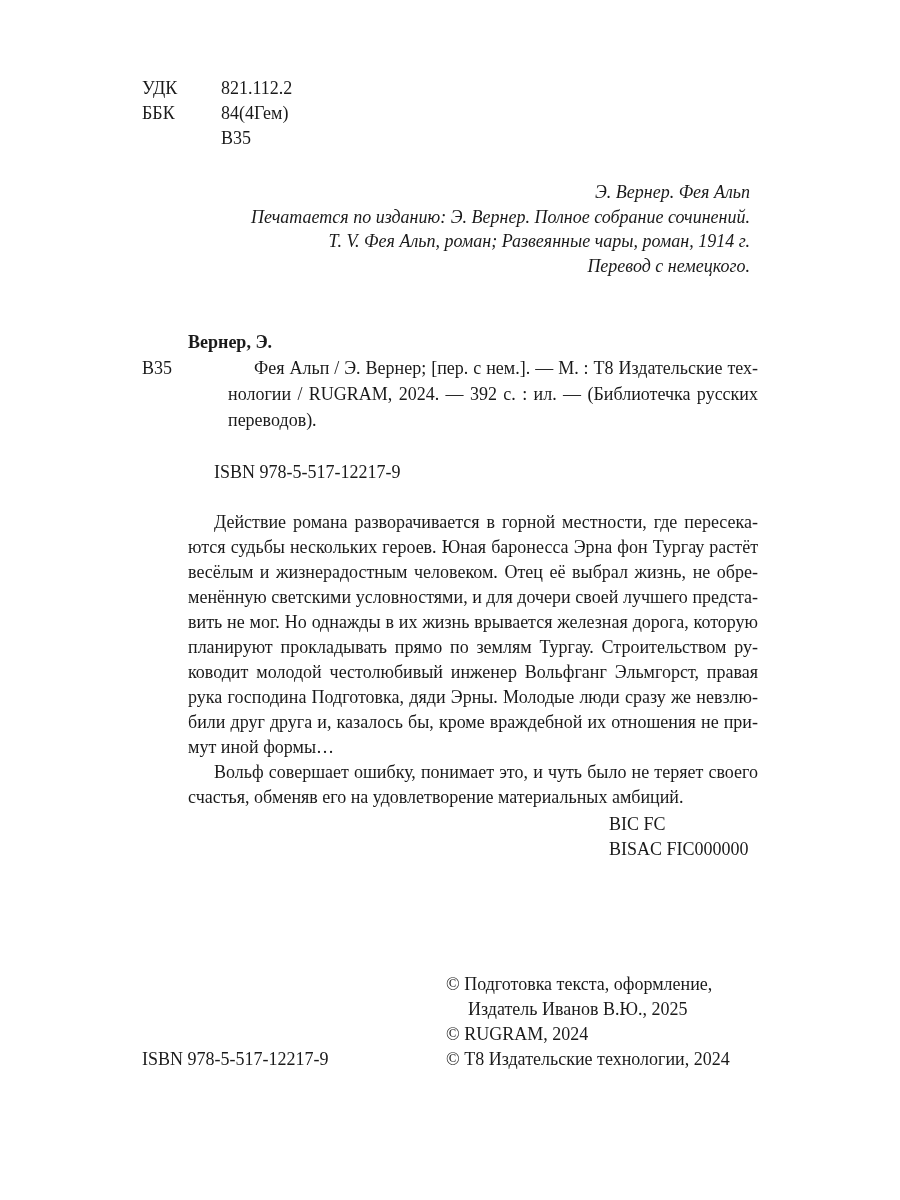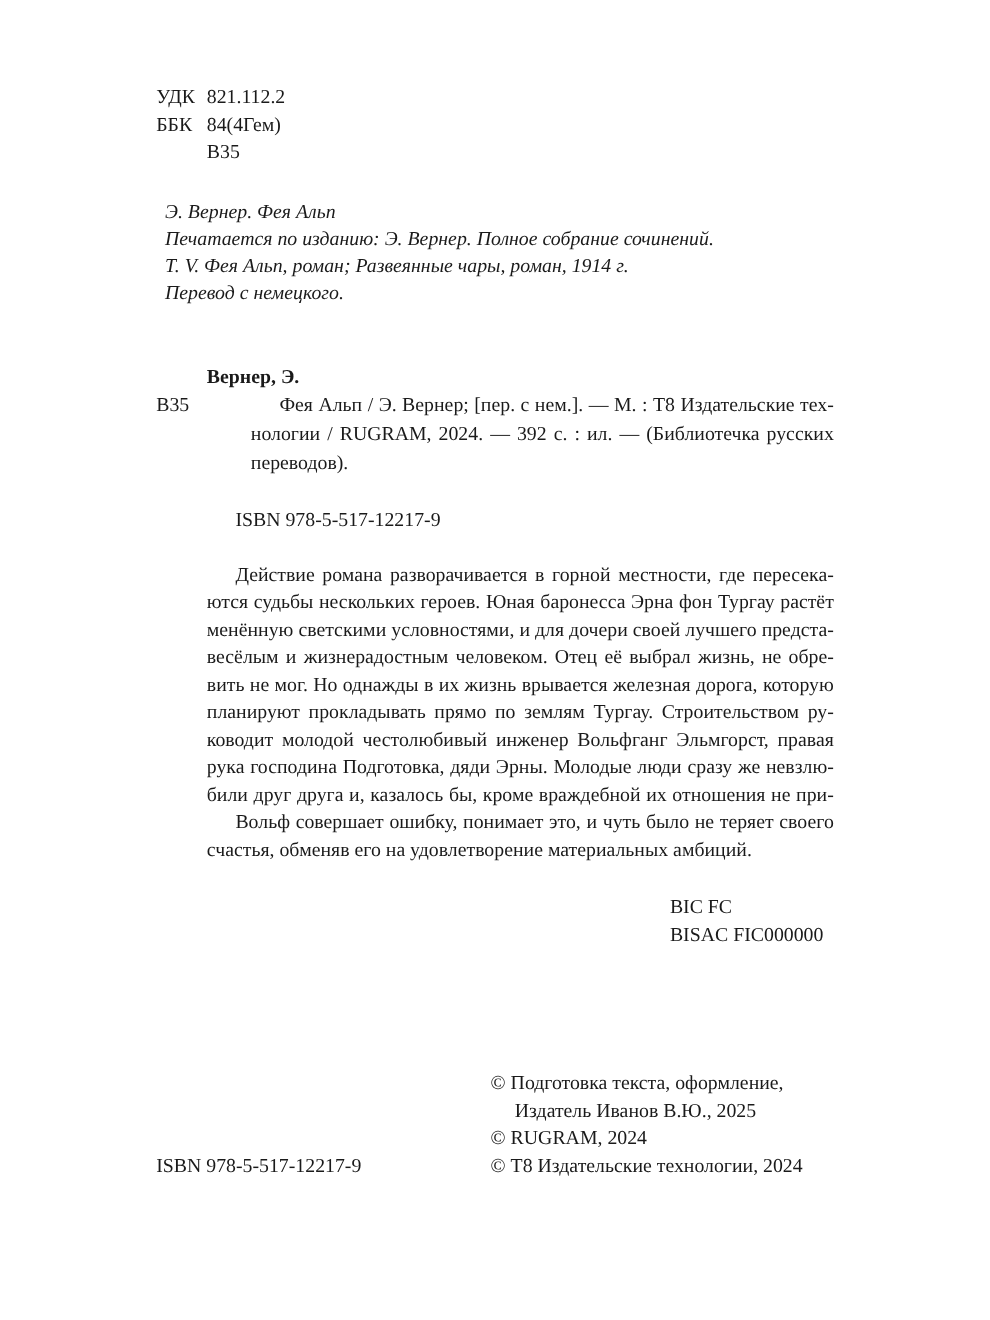--- a/index.html
+++ b/index.html
@@ -14,28 +14,28 @@
       overflow: hidden;
       font-family: "Liberation Serif", "DejaVu Serif", serif;
       color: #1a1a1a;
       font-size: 18px;
       line-height: 24.5px;
     }
     .abs { position: absolute; }
 
     
     .codes { left: 142px; top: 76px; }
-    .code-row { display: flex; height: 25px; }
+    .code-row { display: flex; height: 25px; gap: 33px; }
     .code-key { width: 46px; }
     .code-val { }
 
     
     .edition {
       left: 150px; top: 180px; width: 600px;
-      text-align: left; font-style: italic;
+      text-align: right; font-style: italic;
     }
     .edition div { height: 24.5px; }
 
     
     .author {
       left: 188px; top: 330px; font-weight: bold;
     }
     .bib-code { left: 142px; top: 356px; }
     .bib-text {
       left: 188px; top: 356px; width: 570px;
@@ -100,27 +100,28 @@
 <div class="abs bib-text">
   <span class="justify-line" style="padding-left:26px;">Фея Альп / Э. Вернер; [пер. с нем.]. — М. : Т8 Издательские тех-</span>
   <span class="justify-line">нологии / RUGRAM, 2024. — 392 с. : ил. — (Библиотечка русских</span>
   <span class="justify-line" style="text-align-last:left;">переводов).</span>
 </div>
 <div class="abs isbn-main">ISBN 978-5-517-12217-9</div>
 
 <div class="abs annotation">
   <span class="ann-line indent">Действие романа разворачивается в горной местности, где пересека-</span>
   <span class="ann-line">ются судьбы нескольких героев. Юная баронесса Эрна фон Тургау растёт</span>
+  <span class="ann-line">весёлым и жизнерадостным человеком. Отец её выбрал жизнь, не обре-</span>
   <span class="ann-line">менённую светскими условностями, и для дочери своей лучшего предста-</span>
-  <span class="ann-line">весёлым и жизнерадостным человеком. Отец её выбрал жизнь, не обре-</span>
   <span class="ann-line">вить не мог. Но однажды в их жизнь врывается железная дорога, которую</span>
   <span class="ann-line">планируют прокладывать прямо по землям Тургау. Строительством ру-</span>
   <span class="ann-line">ководит молодой честолюбивый инженер Вольфганг Эльмгорст, правая</span>
   <span class="ann-line">рука господина Подготовка, дяди Эрны. Молодые люди сразу же невзлю-</span>
   <span class="ann-line">били друг друга и, казалось бы, кроме враждебной их отношения не при-</span>
+  <span class="ann-line last">мут иной формы…</span>
   <span class="ann-line indent">Вольф совершает ошибку, понимает это, и чуть было не теряет своего</span>
   <span class="ann-line last">счастья, обменяв его на удовлетворение материальных амбиций.</span>
 </div>
 
 <div class="abs bic">
   <div>BIC FC</div>
   <div>BISAC FIC000000</div>
 </div>
 
 <div class="abs copyrights">

